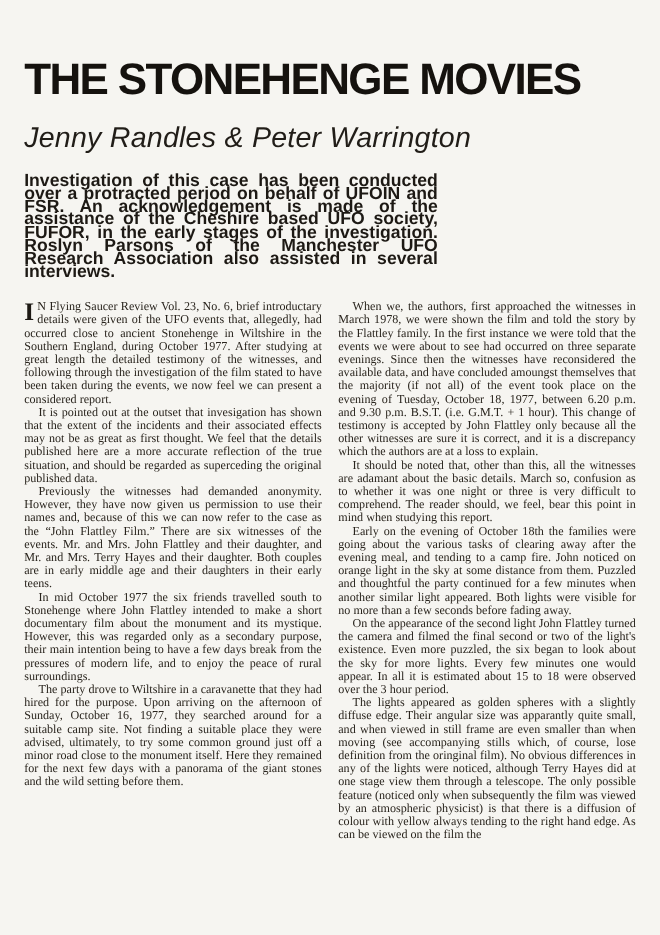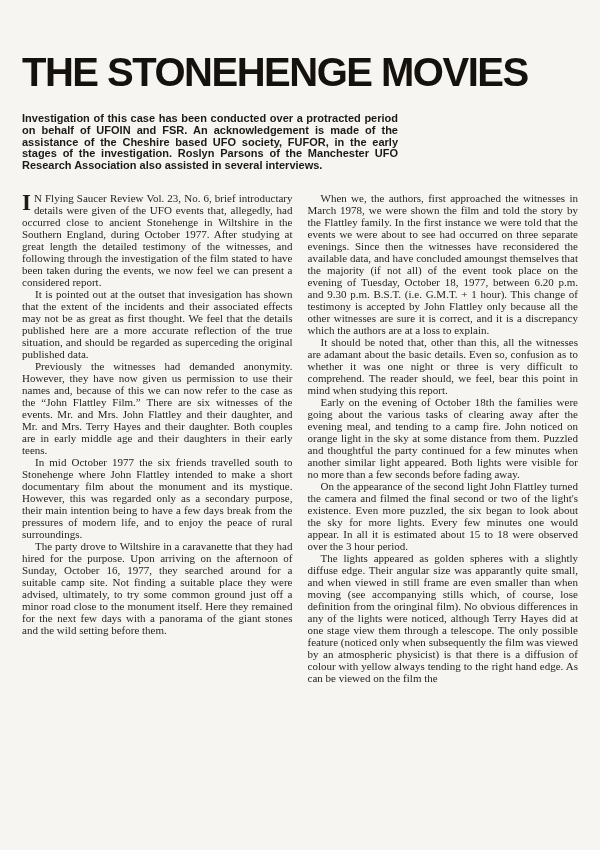--- a/index.html
+++ b/index.html
@@ -35,21 +35,21 @@
     font-size: 26px;
     letter-spacing: 0.2px;
     color: #211d18;
     white-space: nowrap;
   }
   .abstract {
     width: 376px;
     margin: 18px 0 0 0;
     font-family: "Liberation Sans", sans-serif;
     font-weight: bold;
-    font-size: 11px;
+    font-size: 16px;
     line-height: 11.8px;
     text-align: justify;
     color: #1d1914;
   }
   .columns {
     display: flex;
     gap: 15px;
     margin-top: 20px;
   }
   .col {
@@ -84,37 +84,38 @@
     color: #1d1914;
   }
 </style>
 </head>
 <body>
 
 <div class="page">
 
   <h1 class="title">THE STONEHENGE MOVIES</h1>
 
+  <div class="authors">Jenny Randles &amp; Peter Warrington</div>
 
   <p class="abstract">Investigation of this case has been conducted over a protracted period on behalf of UFOIN and FSR. An acknowledgement is made of the assistance of the Cheshire based UFO society, FUFOR, in the early stages of the investigation. Roslyn Parsons of the Manchester UFO Research Association also assisted in several interviews.</p>
 
   <div class="columns">
 
     <div class="col">
       <p class="noindent">
         <span class="dropcap">I</span><span>N Flying Saucer Review Vol. 23, No. 6, brief introductary details were given of the UFO events that, allegedly, had occurred close to ancient Stonehenge in Wiltshire in the Southern England, during October 1977. After studying at great length the detailed testimony of the witnesses, and following through the investigation of the film stated to have been taken during the events, we now feel we can present a considered report.</span>
       </p>
       <p>It is pointed out at the outset that invesigation has shown that the extent of the incidents and their associated effects may not be as great as first thought. We feel that the details published here are a more accurate reflection of the true situation, and should be regarded as superceding the original published data.</p>
       <p>Previously the witnesses had demanded anonymity. However, they have now given us permission to use their names and, because of this we can now refer to the case as the “John Flattley Film.” There are six witnesses of the events. Mr. and Mrs. John Flattley and their daughter, and Mr. and Mrs. Terry Hayes and their daughter. Both couples are in early middle age and their daughters in their early teens.</p>
       <p>In mid October 1977 the six friends travelled south to Stonehenge where John Flattley intended to make a short documentary film about the monument and its mystique. However, this was regarded only as a secondary purpose, their main intention being to have a few days break from the pressures of modern life, and to enjoy the peace of rural surroundings.</p>
       <p>The party drove to Wiltshire in a caravanette that they had hired for the purpose. Upon arriving on the afternoon of Sunday, October 16, 1977, they searched around for a suitable camp site. Not finding a suitable place they were advised, ultimately, to try some common ground just off a minor road close to the monument itself. Here they remained for the next few days with a panorama of the giant stones and the wild setting before them.</p>
     </div>
 
     <div class="col">
       <p>When we, the authors, first approached the witnesses in March 1978, we were shown the film and told the story by the Flattley family. In the first instance we were told that the events we were about to see had occurred on three separate evenings. Since then the witnesses have reconsidered the available data, and have concluded amoungst themselves that the majority (if not all) of the event took place on the evening of Tuesday, October 18, 1977, between 6.20 p.m. and 9.30 p.m. B.S.T. (i.e. G.M.T. + 1 hour). This change of testimony is accepted by John Flattley only because all the other witnesses are sure it is correct, and it is a discrepancy which the authors are at a loss to explain.</p>
-      <p>It should be noted that, other than this, all the witnesses are adamant about the basic details. Even so, confusion as to whether it was one night or three is very difficult to comprehend. The reader should, we feel, bear this point in mind when studying this report.</p>
+      <p>It should be noted that, other than this, all the witnesses are adamant about the basic details. March so, confusion as to whether it was one night or three is very difficult to comprehend. The reader should, we feel, bear this point in mind when studying this report.</p>
       <p>Early on the evening of October 18th the families were going about the various tasks of clearing away after the evening meal, and tending to a camp fire. John noticed on orange light in the sky at some distance from them. Puzzled and thoughtful the party continued for a few minutes when another similar light appeared. Both lights were visible for no more than a few seconds before fading away.</p>
       <p>On the appearance of the second light John Flattley turned the camera and filmed the final second or two of the light's existence. Even more puzzled, the six began to look about the sky for more lights. Every few minutes one would appear. In all it is estimated about 15 to 18 were observed over the 3 hour period.</p>
       <p>The lights appeared as golden spheres with a slightly diffuse edge. Their angular size was apparantly quite small, and when viewed in still frame are even smaller than when moving (see accompanying stills which, of course, lose definition from the oringinal film). No obvious differences in any of the lights were noticed, although Terry Hayes did at one stage view them through a telescope. The only possible feature (noticed only when subsequently the film was viewed by an atmospheric physicist) is that there is a diffusion of colour with yellow always tending to the right hand edge. As can be viewed on the film the</p>
     </div>
 
   </div>
 </div>
 
 </body></html>

